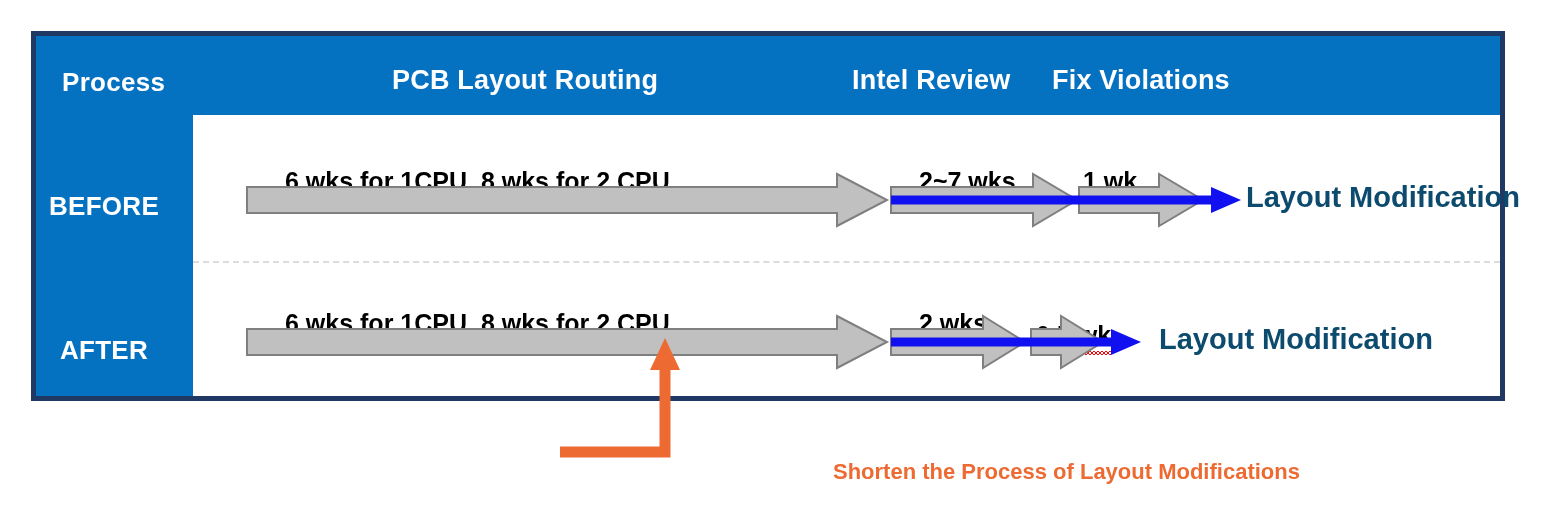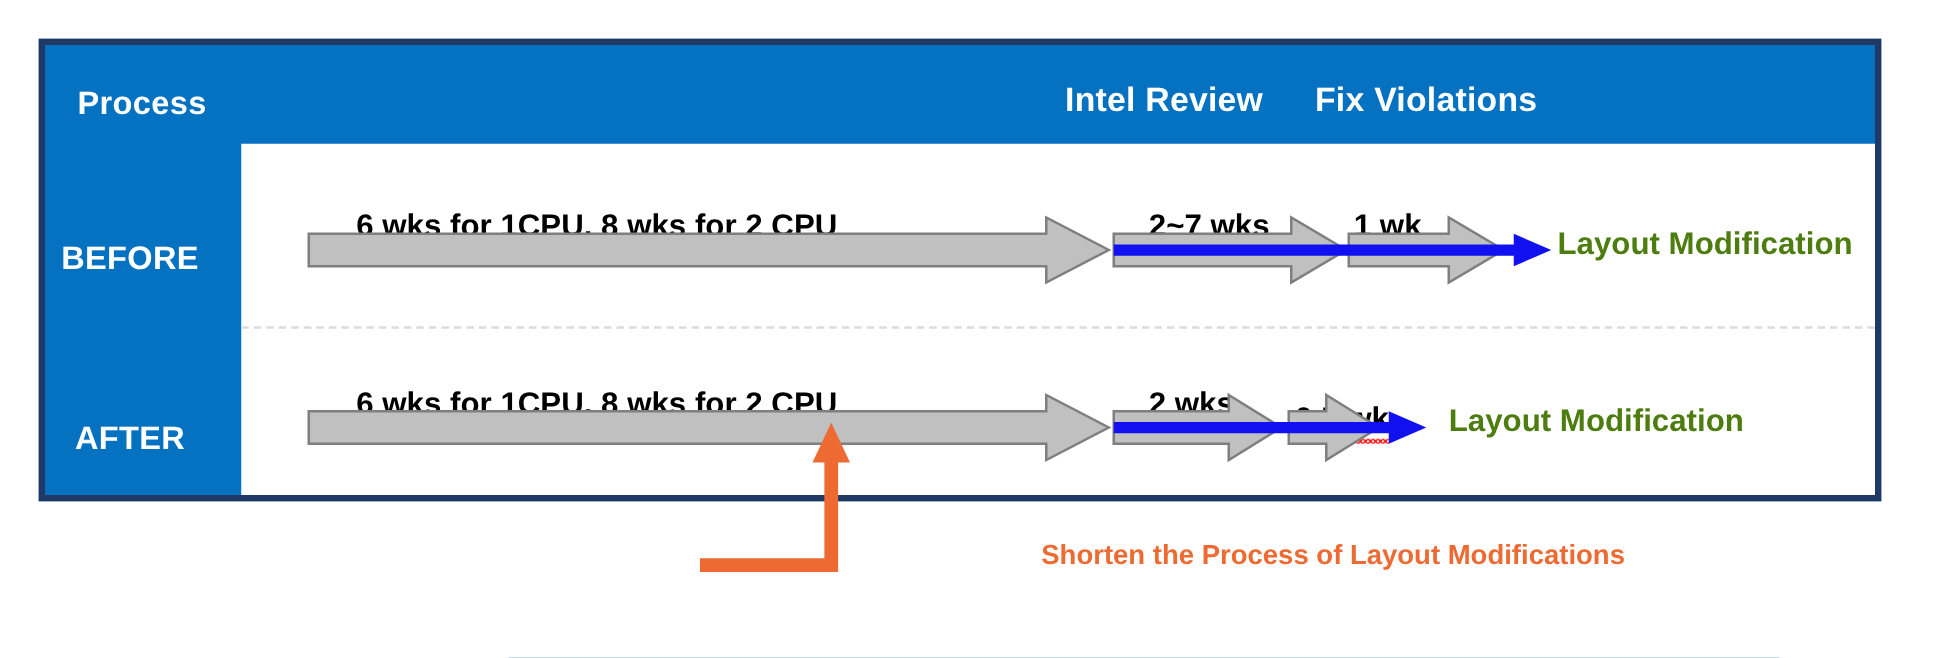--- a/index.html
+++ b/index.html
@@ -138,44 +138,44 @@
     position: absolute;
     left: 0; top: 0;
     width: 1307px;
     height: 120px;
     overflow: visible;
   }
 
   
   .bluetext {
     position: absolute;
-    font-size: 25px;
-    font-weight: bold;
-    color: #4d7c0f;
+    font-size: 29px;
+    font-weight: bold;
+    color: #0c4a6e;
     white-space: nowrap;
   }
 
   
   .note {
     position: absolute;
     color: #ED6B33;
     font-size: 22px;
     font-weight: bold;
     white-space: nowrap;
     line-height: 1.42;
   }
   .note.left {
     left: 170px;
     top: 428px;
     text-align: center;
     width: 410px;
   }
   .note.right {
     left: 833px;
-    top: 428px;
+    top: 456px;
   }
 
   .connector {
     position: absolute;
     left: 560px;
     top: 330px;
     width: 180px;
     height: 150px;
     overflow: visible;
   }
@@ -186,20 +186,21 @@
 <div id="stage">
 
   <div class="frame">
 
     <div class="process-col">
       <div class="process-title">Process</div>
       <div class="row-label before">BEFORE</div>
       <div class="row-label after">AFTER</div>
     </div>
 
+    <div class="hdr routing">PCB Layout Routing</div>
     <div class="hdr fix">Fix Violations</div>
     <div class="hdr review">Intel Review</div>
 
     <div class="white-panel">
 
       <div class="row-divider"></div>
 
       <div class="band before">
 
         <div class="cap" style="left:92px; top:8px;">6 wks for 1CPU, 8 wks for 2 CPU</div>

